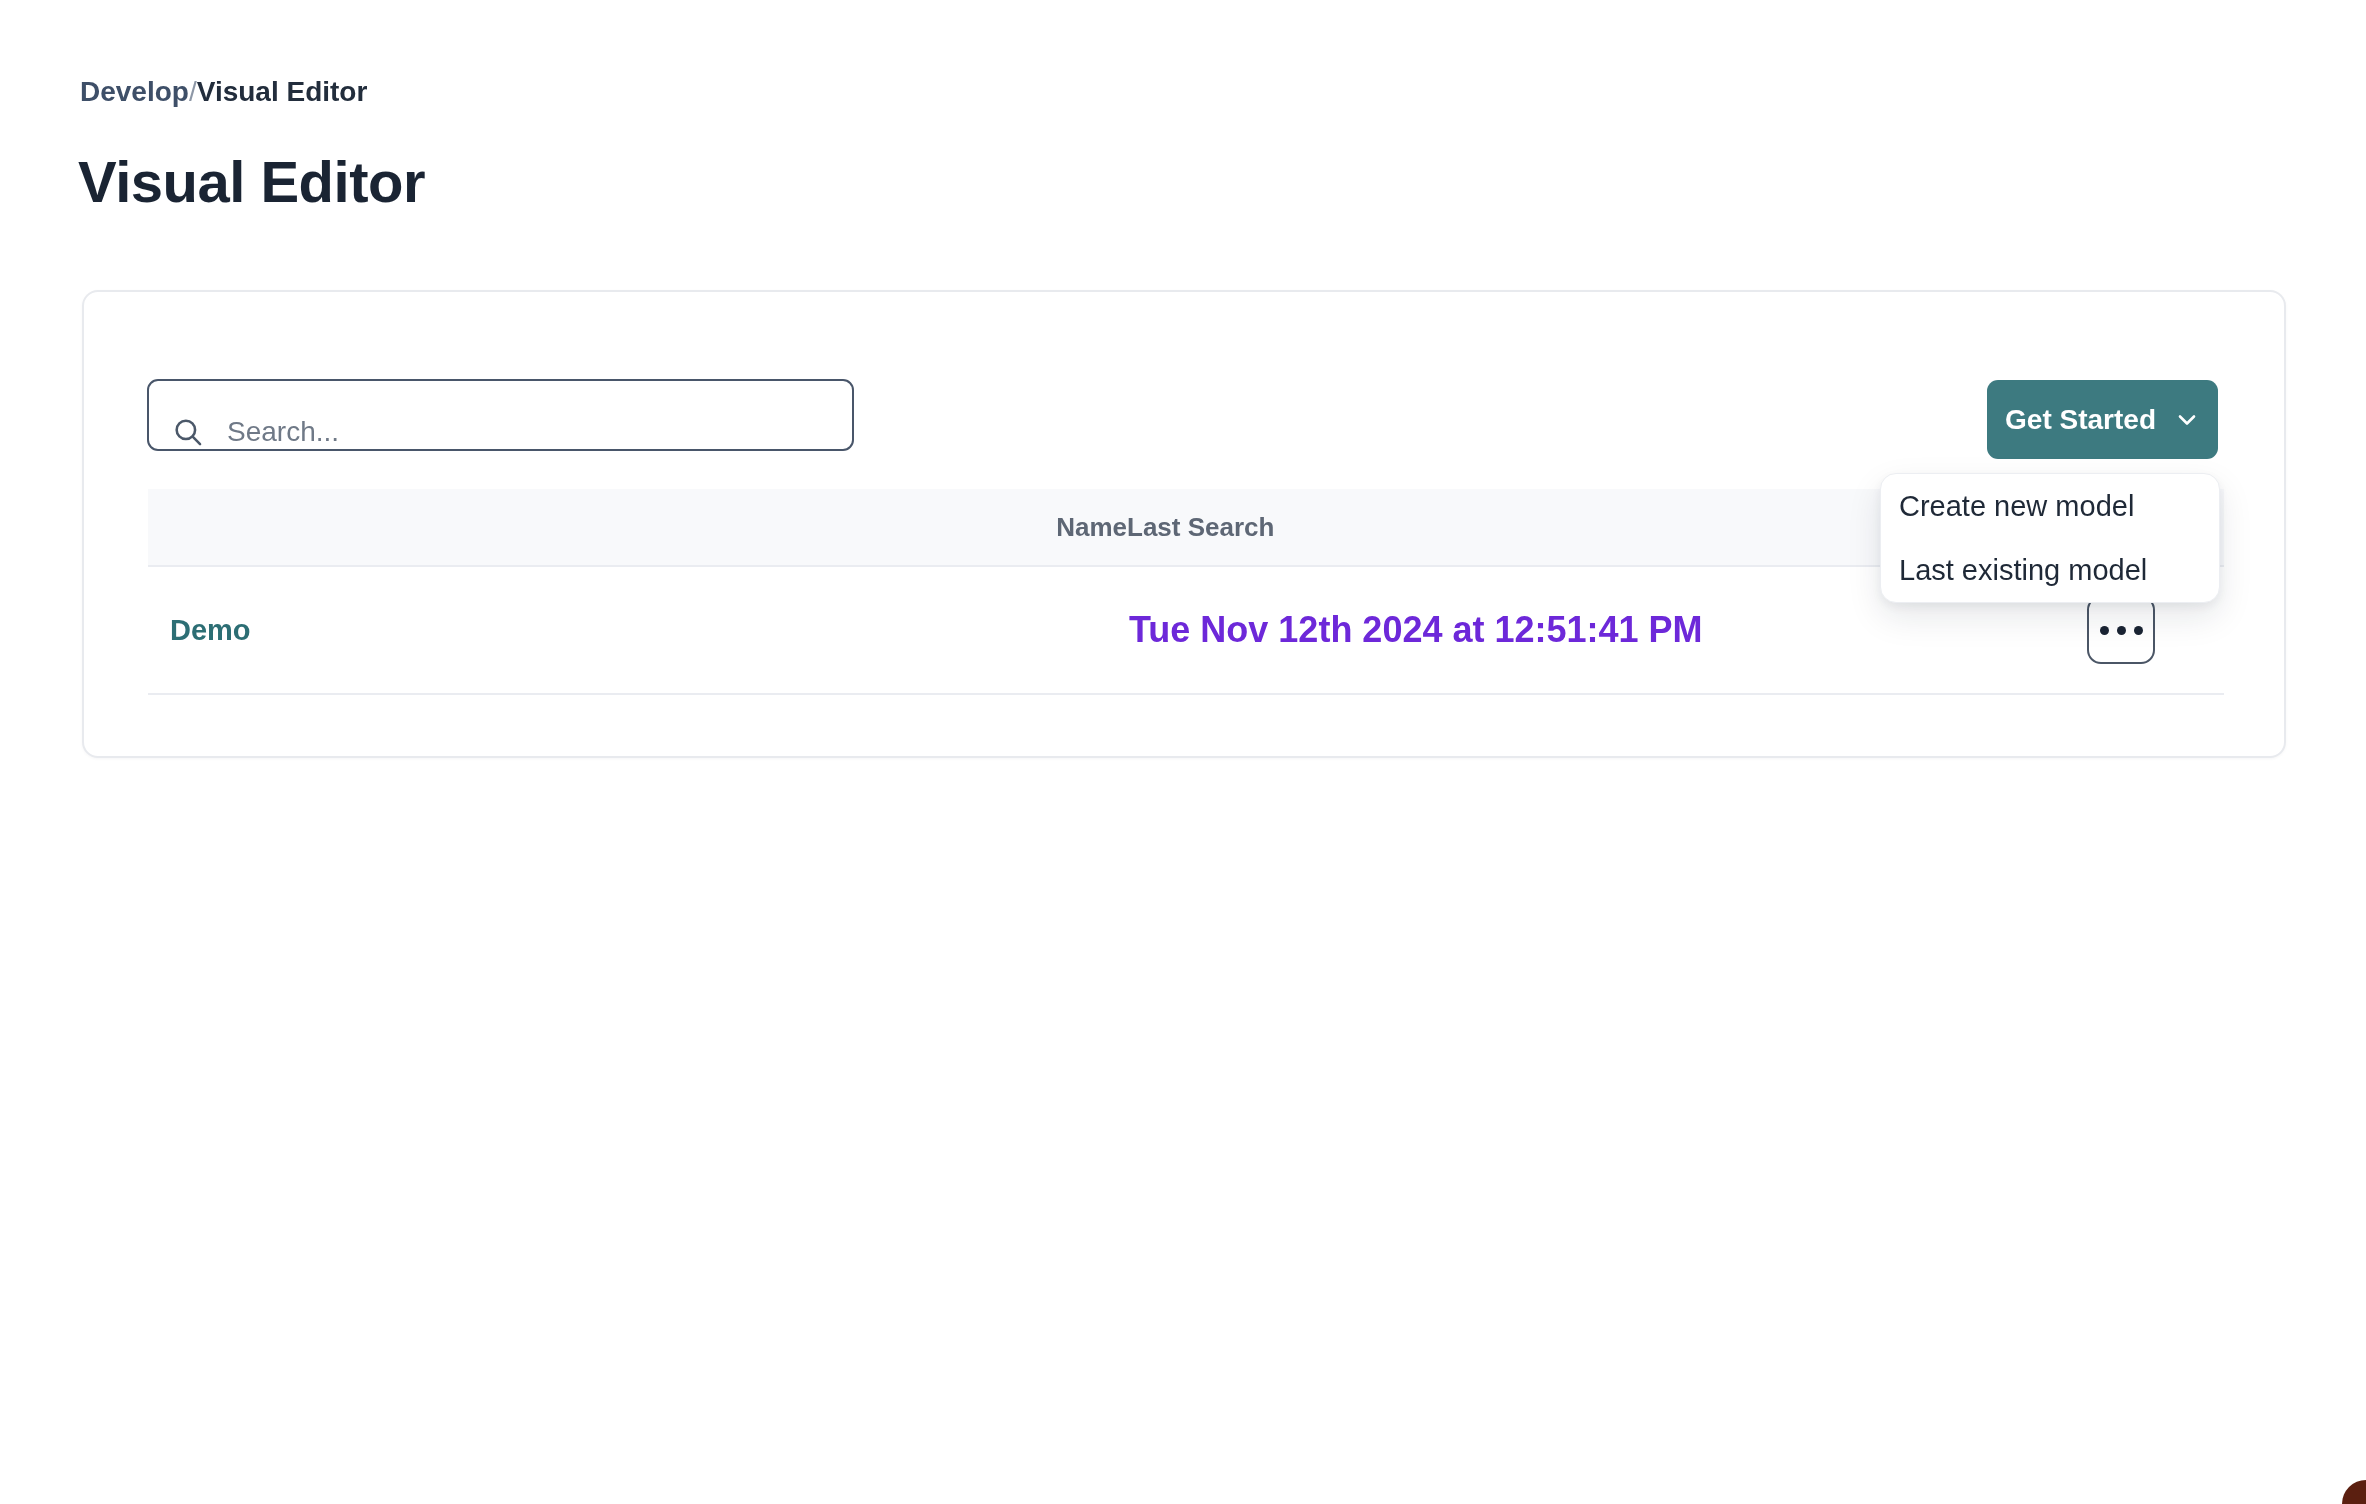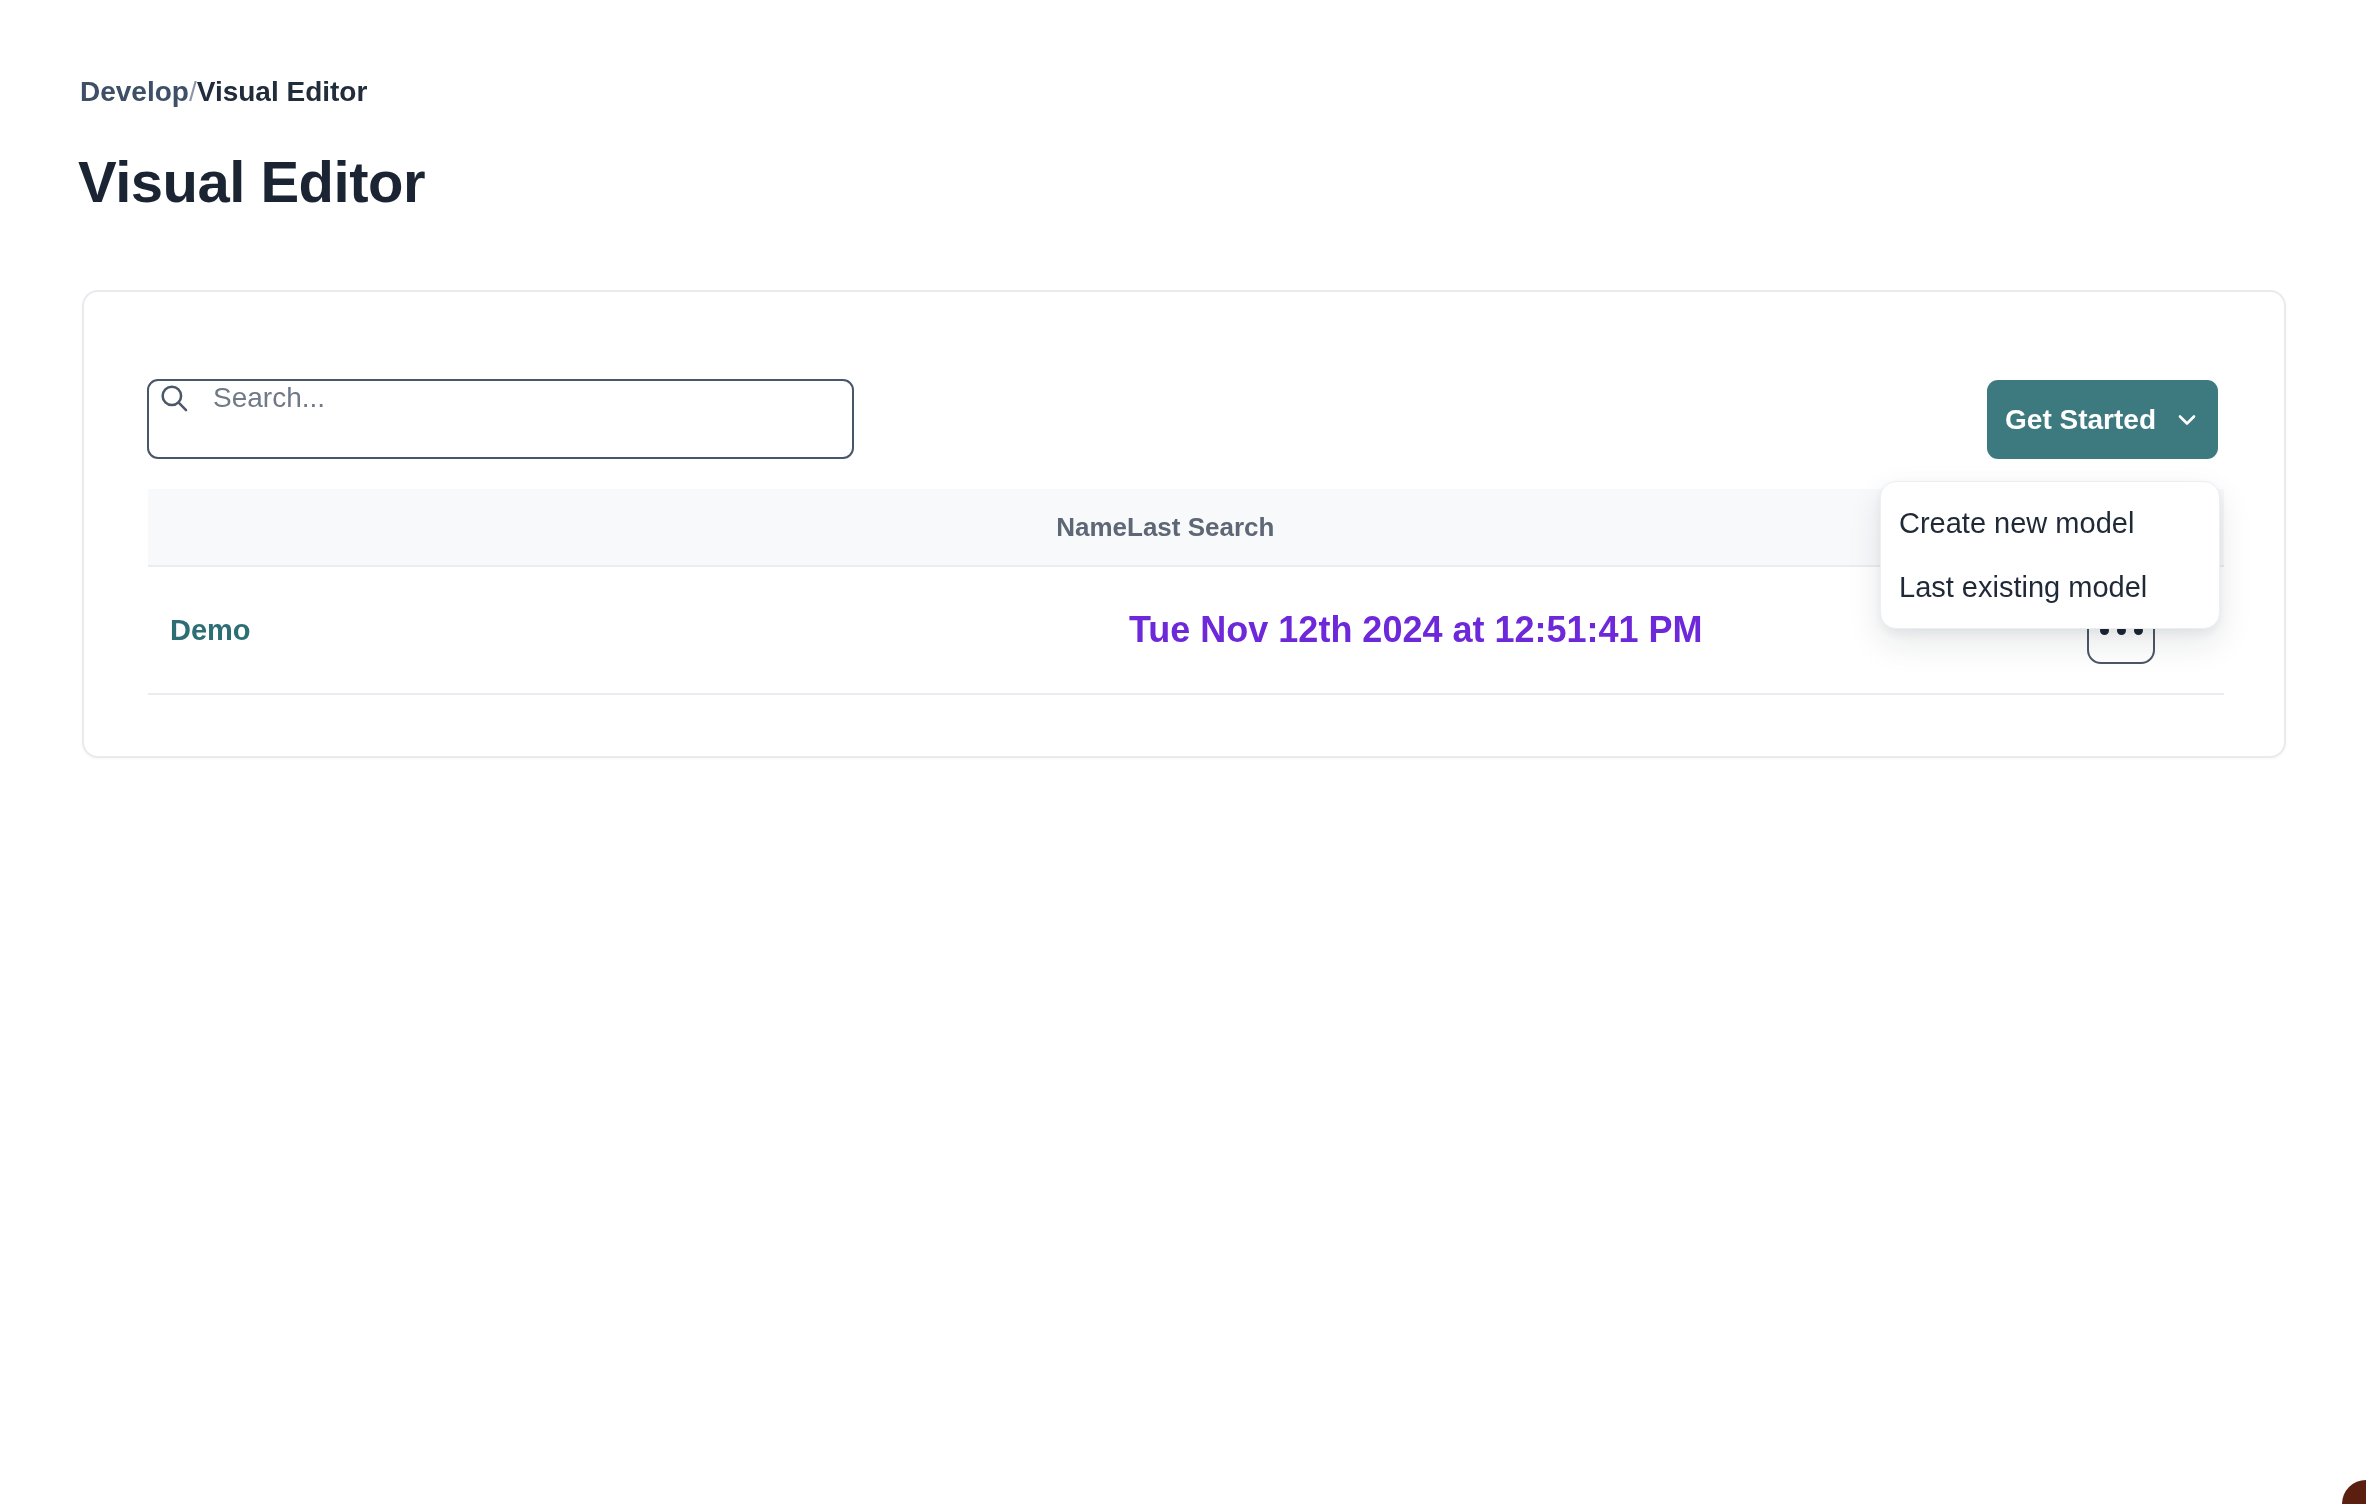--- a/index.html
+++ b/index.html
@@ -55,27 +55,27 @@
     box-shadow: 0 1px 3px rgba(16,24,40,0.04);
     box-sizing: border-box;
   }
 
   
   .search-box {
     position: absolute;
     left: 63px;
     top: 87px;
     width: 707px;
-    height: 80px;
+    height: 72px;
     box-sizing: border-box;
     border: 2.5px solid #49566a;
     border-radius: 11px;
     display: flex;
-    align-items: flex-start;
-    padding: 0 20px 0 8px;
+    align-items: flex-end;
+    padding: 0 20px 0 22px;
     background: #ffffff;
   }
   .search-box svg { flex: 0 0 auto; }
   .search-input {
     border: none;
     outline: none;
     flex: 1;
     margin-left: 20px;
     font-family: "Liberation Sans", sans-serif;
     font-size: 28px;
@@ -180,24 +180,23 @@
   
   .dropdown-menu {
     position: absolute;
     left: 1880px;
     top: 473px;
     width: 340px;
     box-sizing: border-box;
     background: #ffffff;
     border: 1.5px solid #eceef2;
     border-radius: 16px;
-    padding: 9px 0;
+    padding: 0 0;
     box-shadow: 0 14px 34px rgba(23,32,48,0.10), 0 4px 10px rgba(23,32,48,0.06);
     z-index: 10;
-    margin-top: 8px;
   }
   .menu-item {
     height: 64px;
     display: flex;
     align-items: center;
     padding: 0 18px;
     font-size: 29px;
     color: #1f2937;
     cursor: pointer;
     white-space: nowrap;

